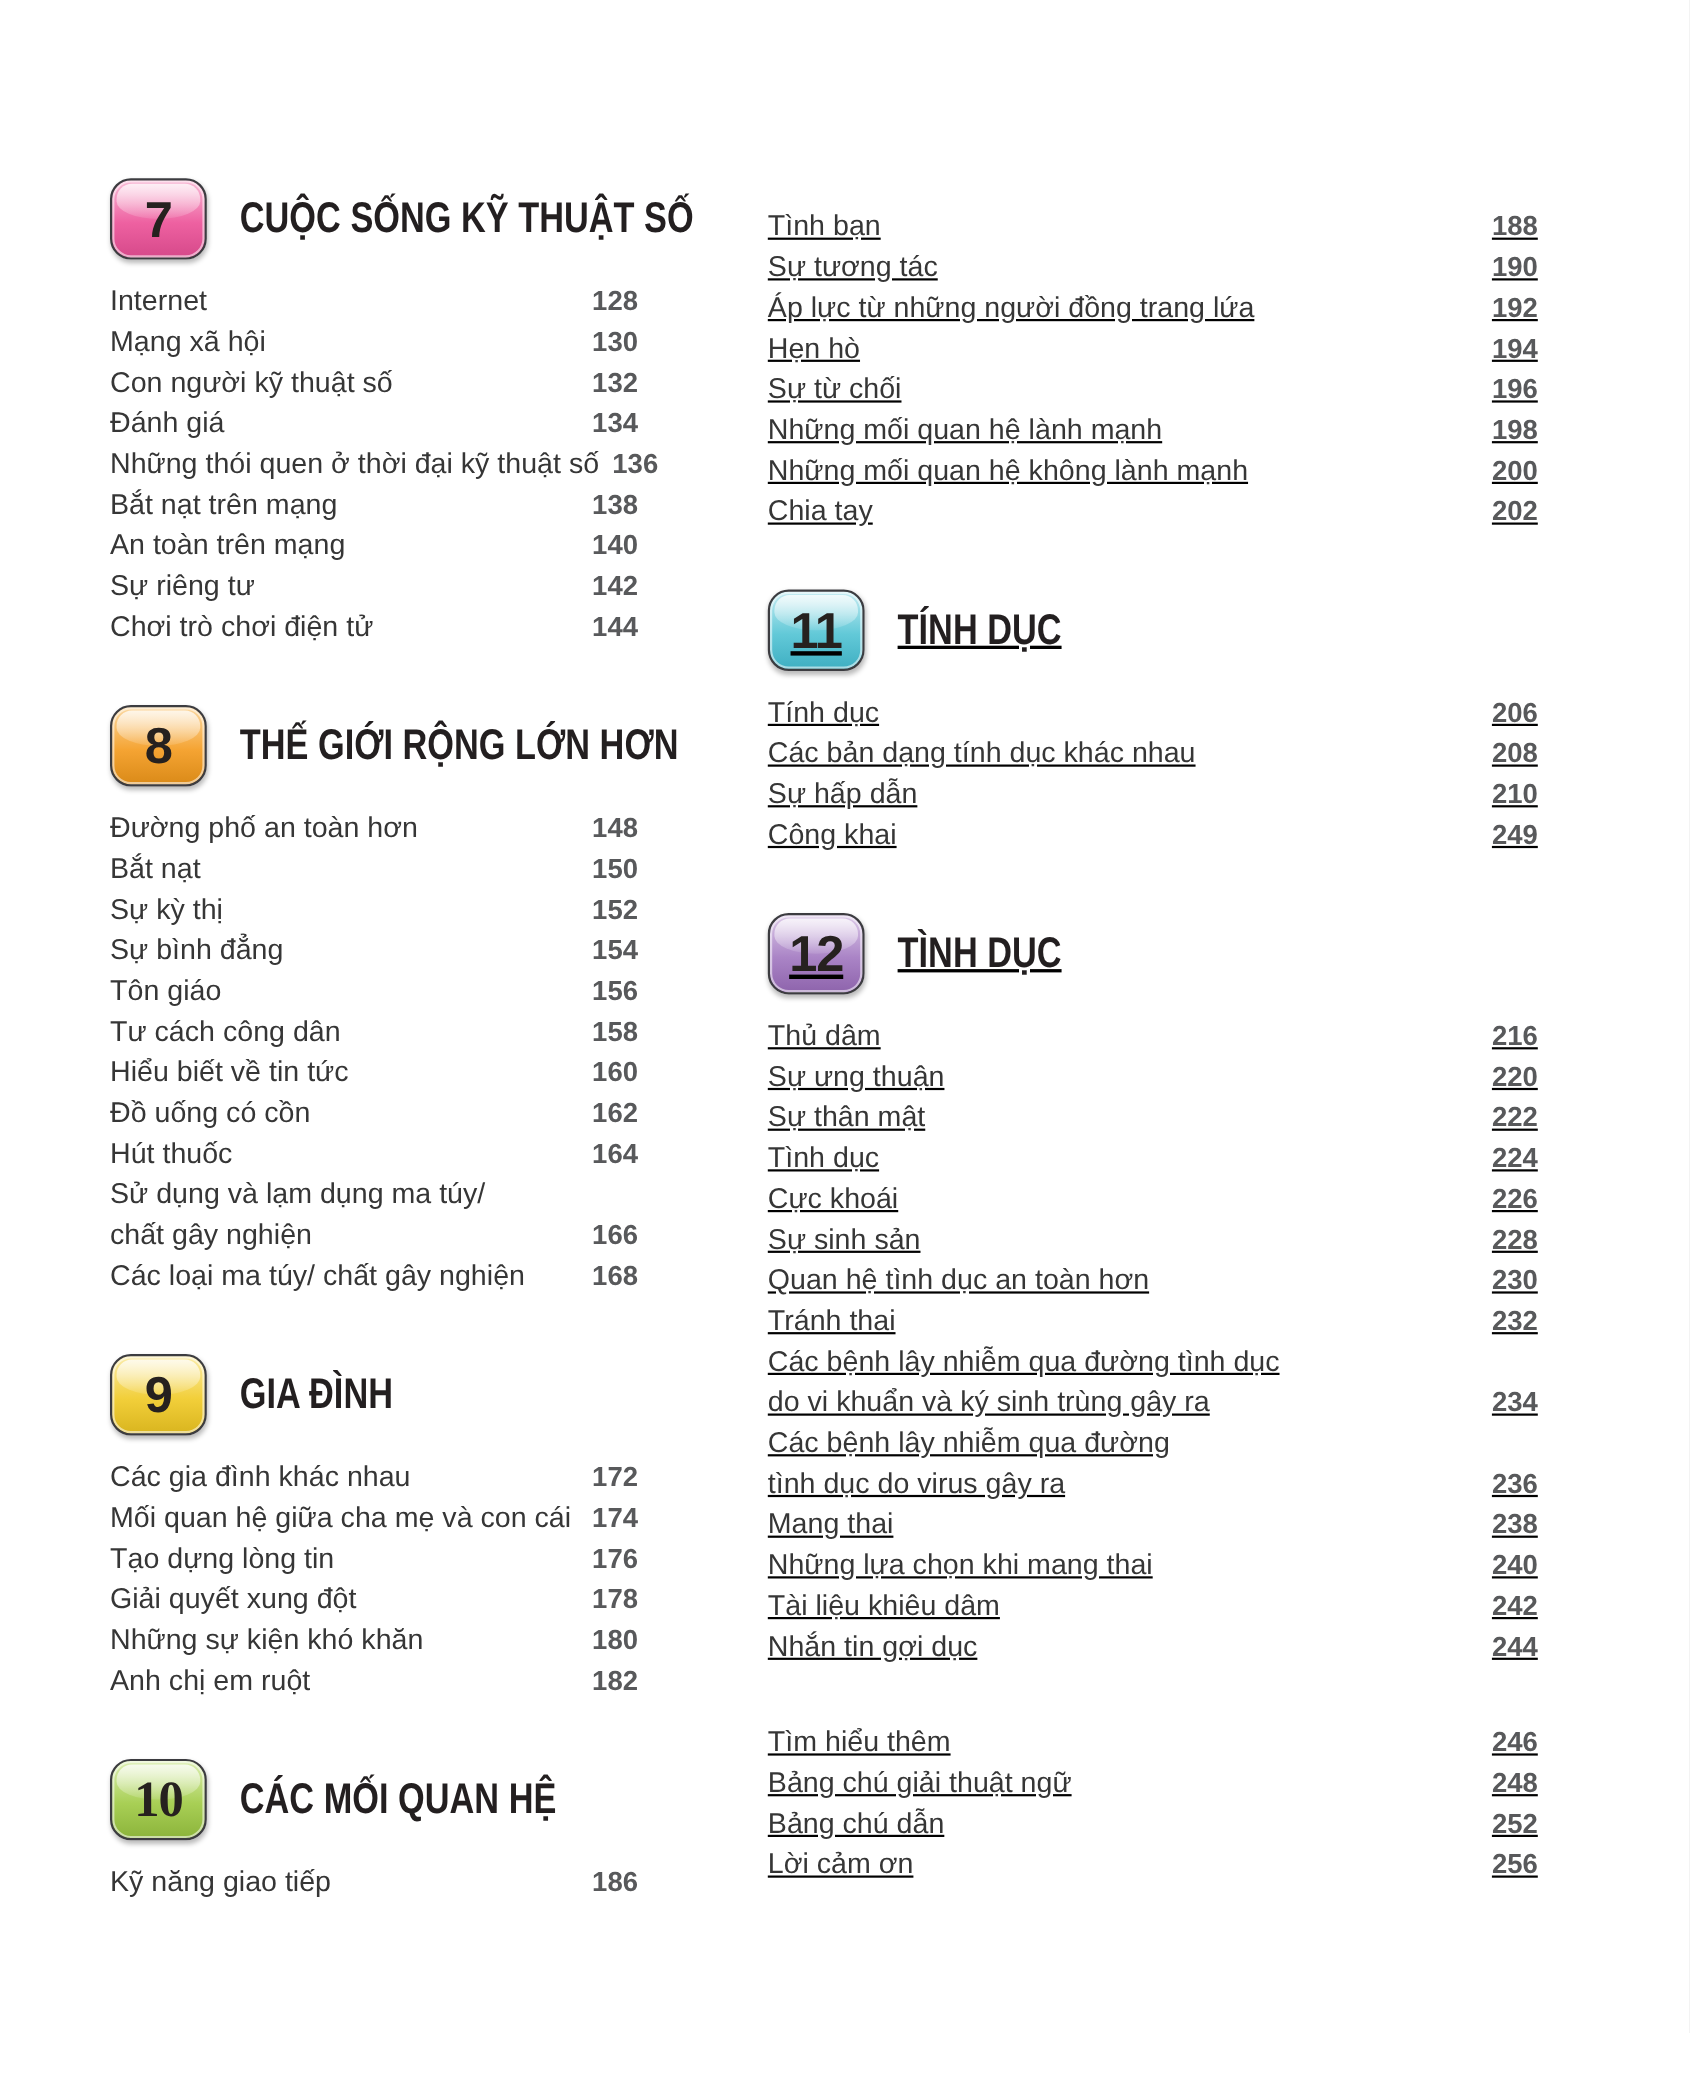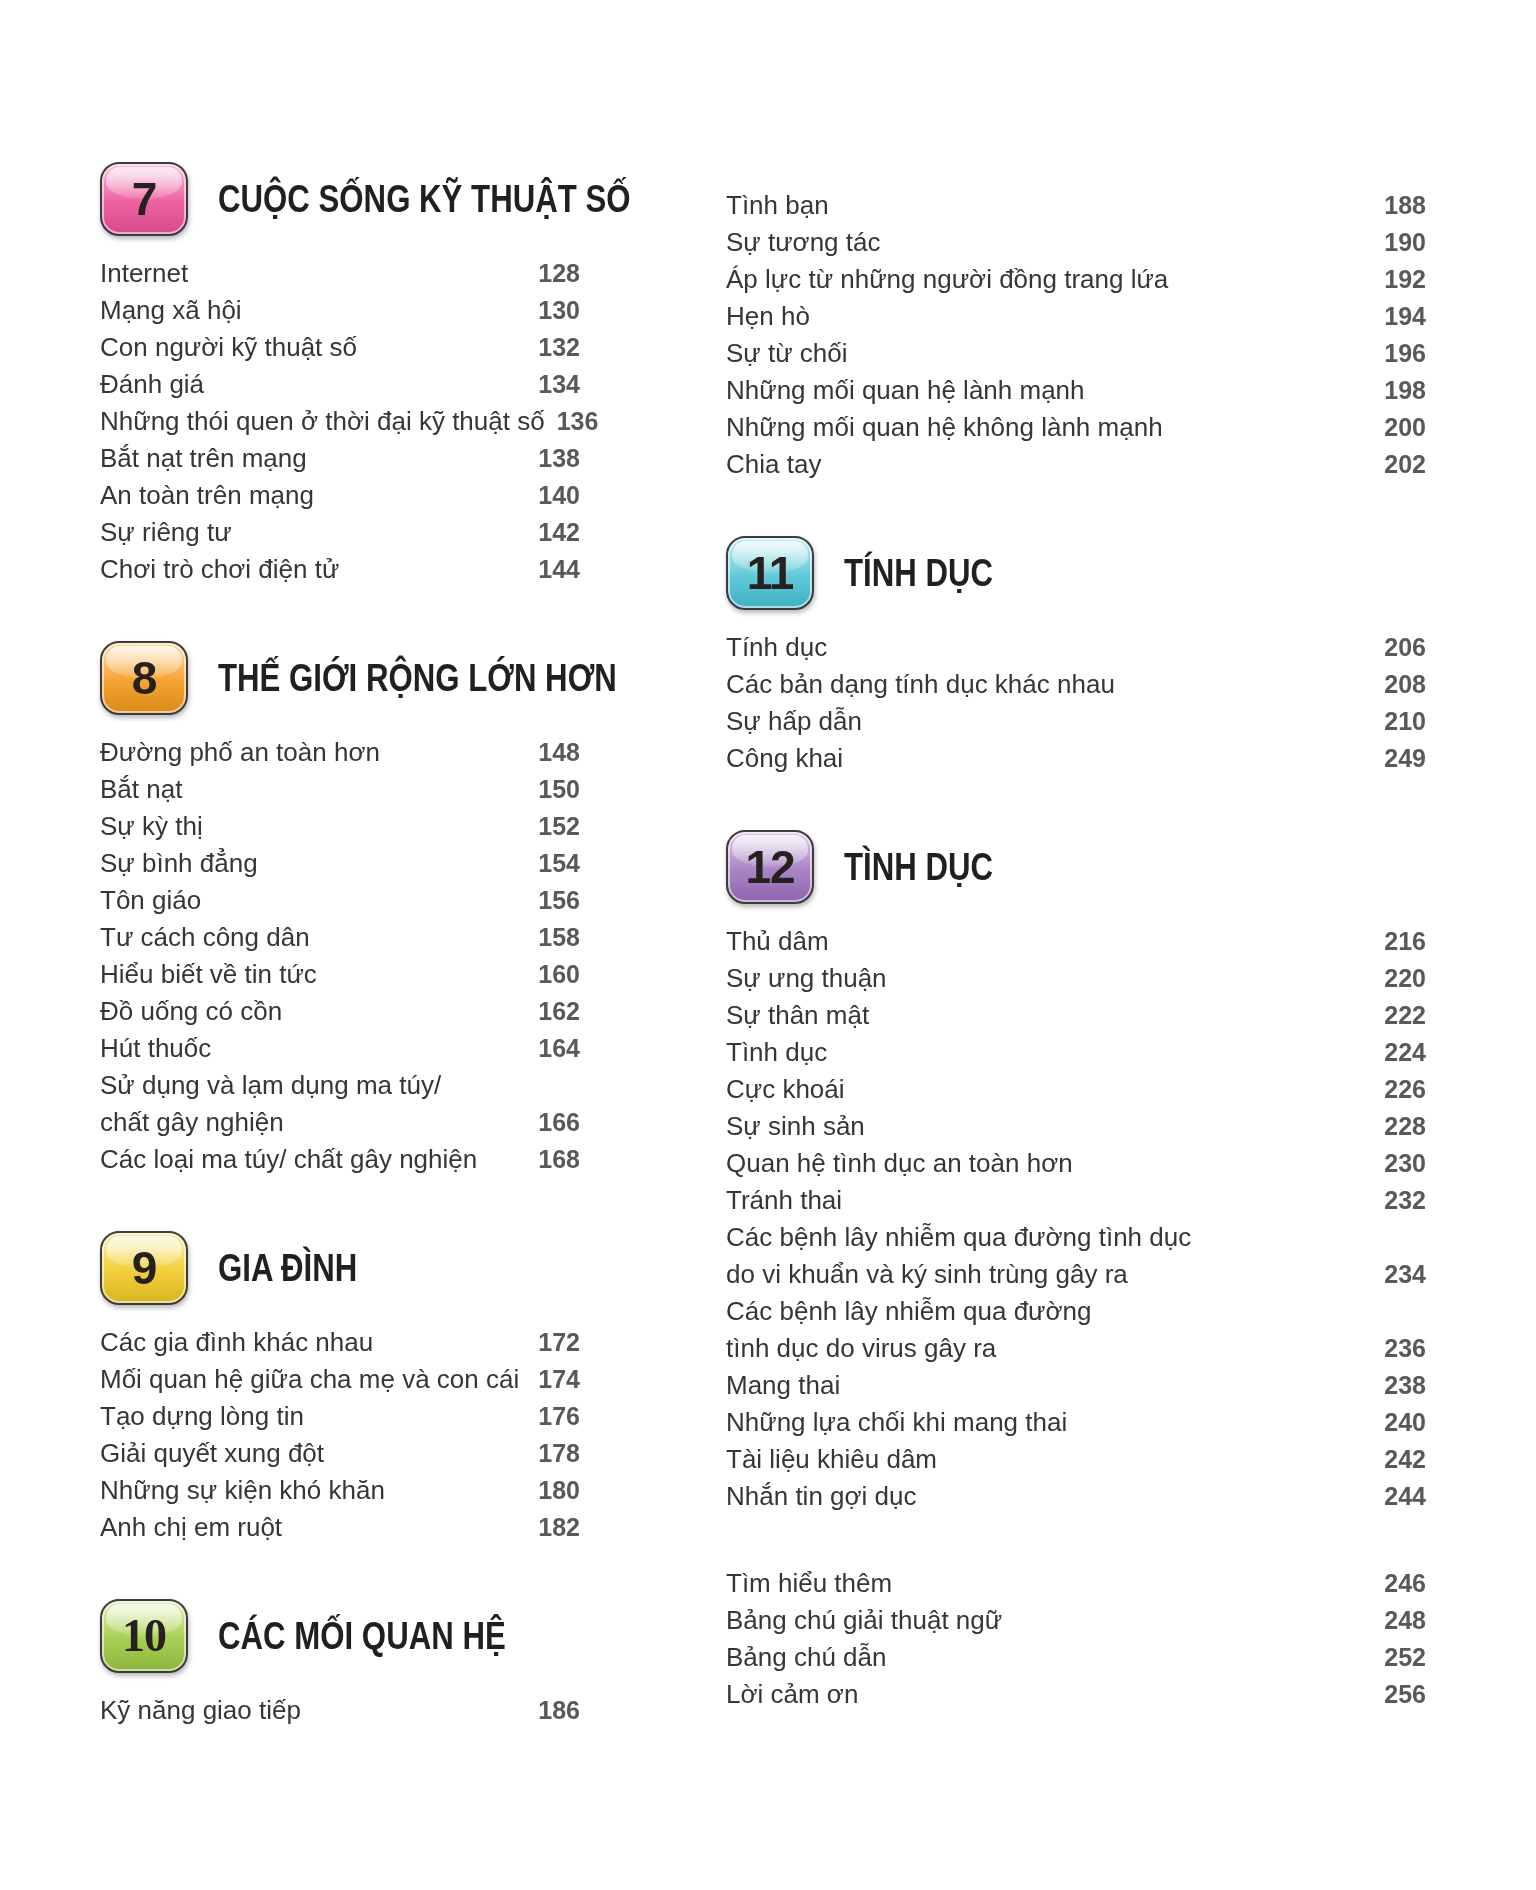--- a/index.html
+++ b/index.html
@@ -6,21 +6,21 @@
   .page {
     position:relative;
     width:1536px; height:1890px;
     margin:0 auto;
     background:#ffffff;
     font-family:"Liberation Sans","DejaVu Sans",sans-serif;
     overflow:hidden;
   }
   .col { position:absolute; }
   #col-0 { left:100px;  top:162px; width:480px; }
-  #col-1 { left:726px;  top:190px; width:700px; }
+  #col-1 { left:698px;  top:190px; width:700px;text-decoration:underline; }
 
   .section { margin-top:50px; }
   .section:first-child { margin-top:0; }
 
   .sec-head {
     display:flex; align-items:center; gap:30px;
     height:74px; margin-bottom:22px;
   }
   .badge {
     position:relative;
@@ -387,21 +387,21 @@
     <span class="row-text">tình dục do virus gây ra</span>
     <span class="row-page">236</span>
   </li>
 
   <li class="row">
     <span class="row-text">Mang thai</span>
     <span class="row-page">238</span>
   </li>
 
   <li class="row">
-    <span class="row-text">Những lựa chối khi mang thai</span>
+    <span class="row-text">Những lựa chọn khi mang thai</span>
     <span class="row-page">240</span>
   </li>
 
   <li class="row">
     <span class="row-text">Tài liệu khiêu dâm</span>
     <span class="row-page">242</span>
   </li>
 
   <li class="row">
     <span class="row-text">Nhắn tin gợi dục</span>

